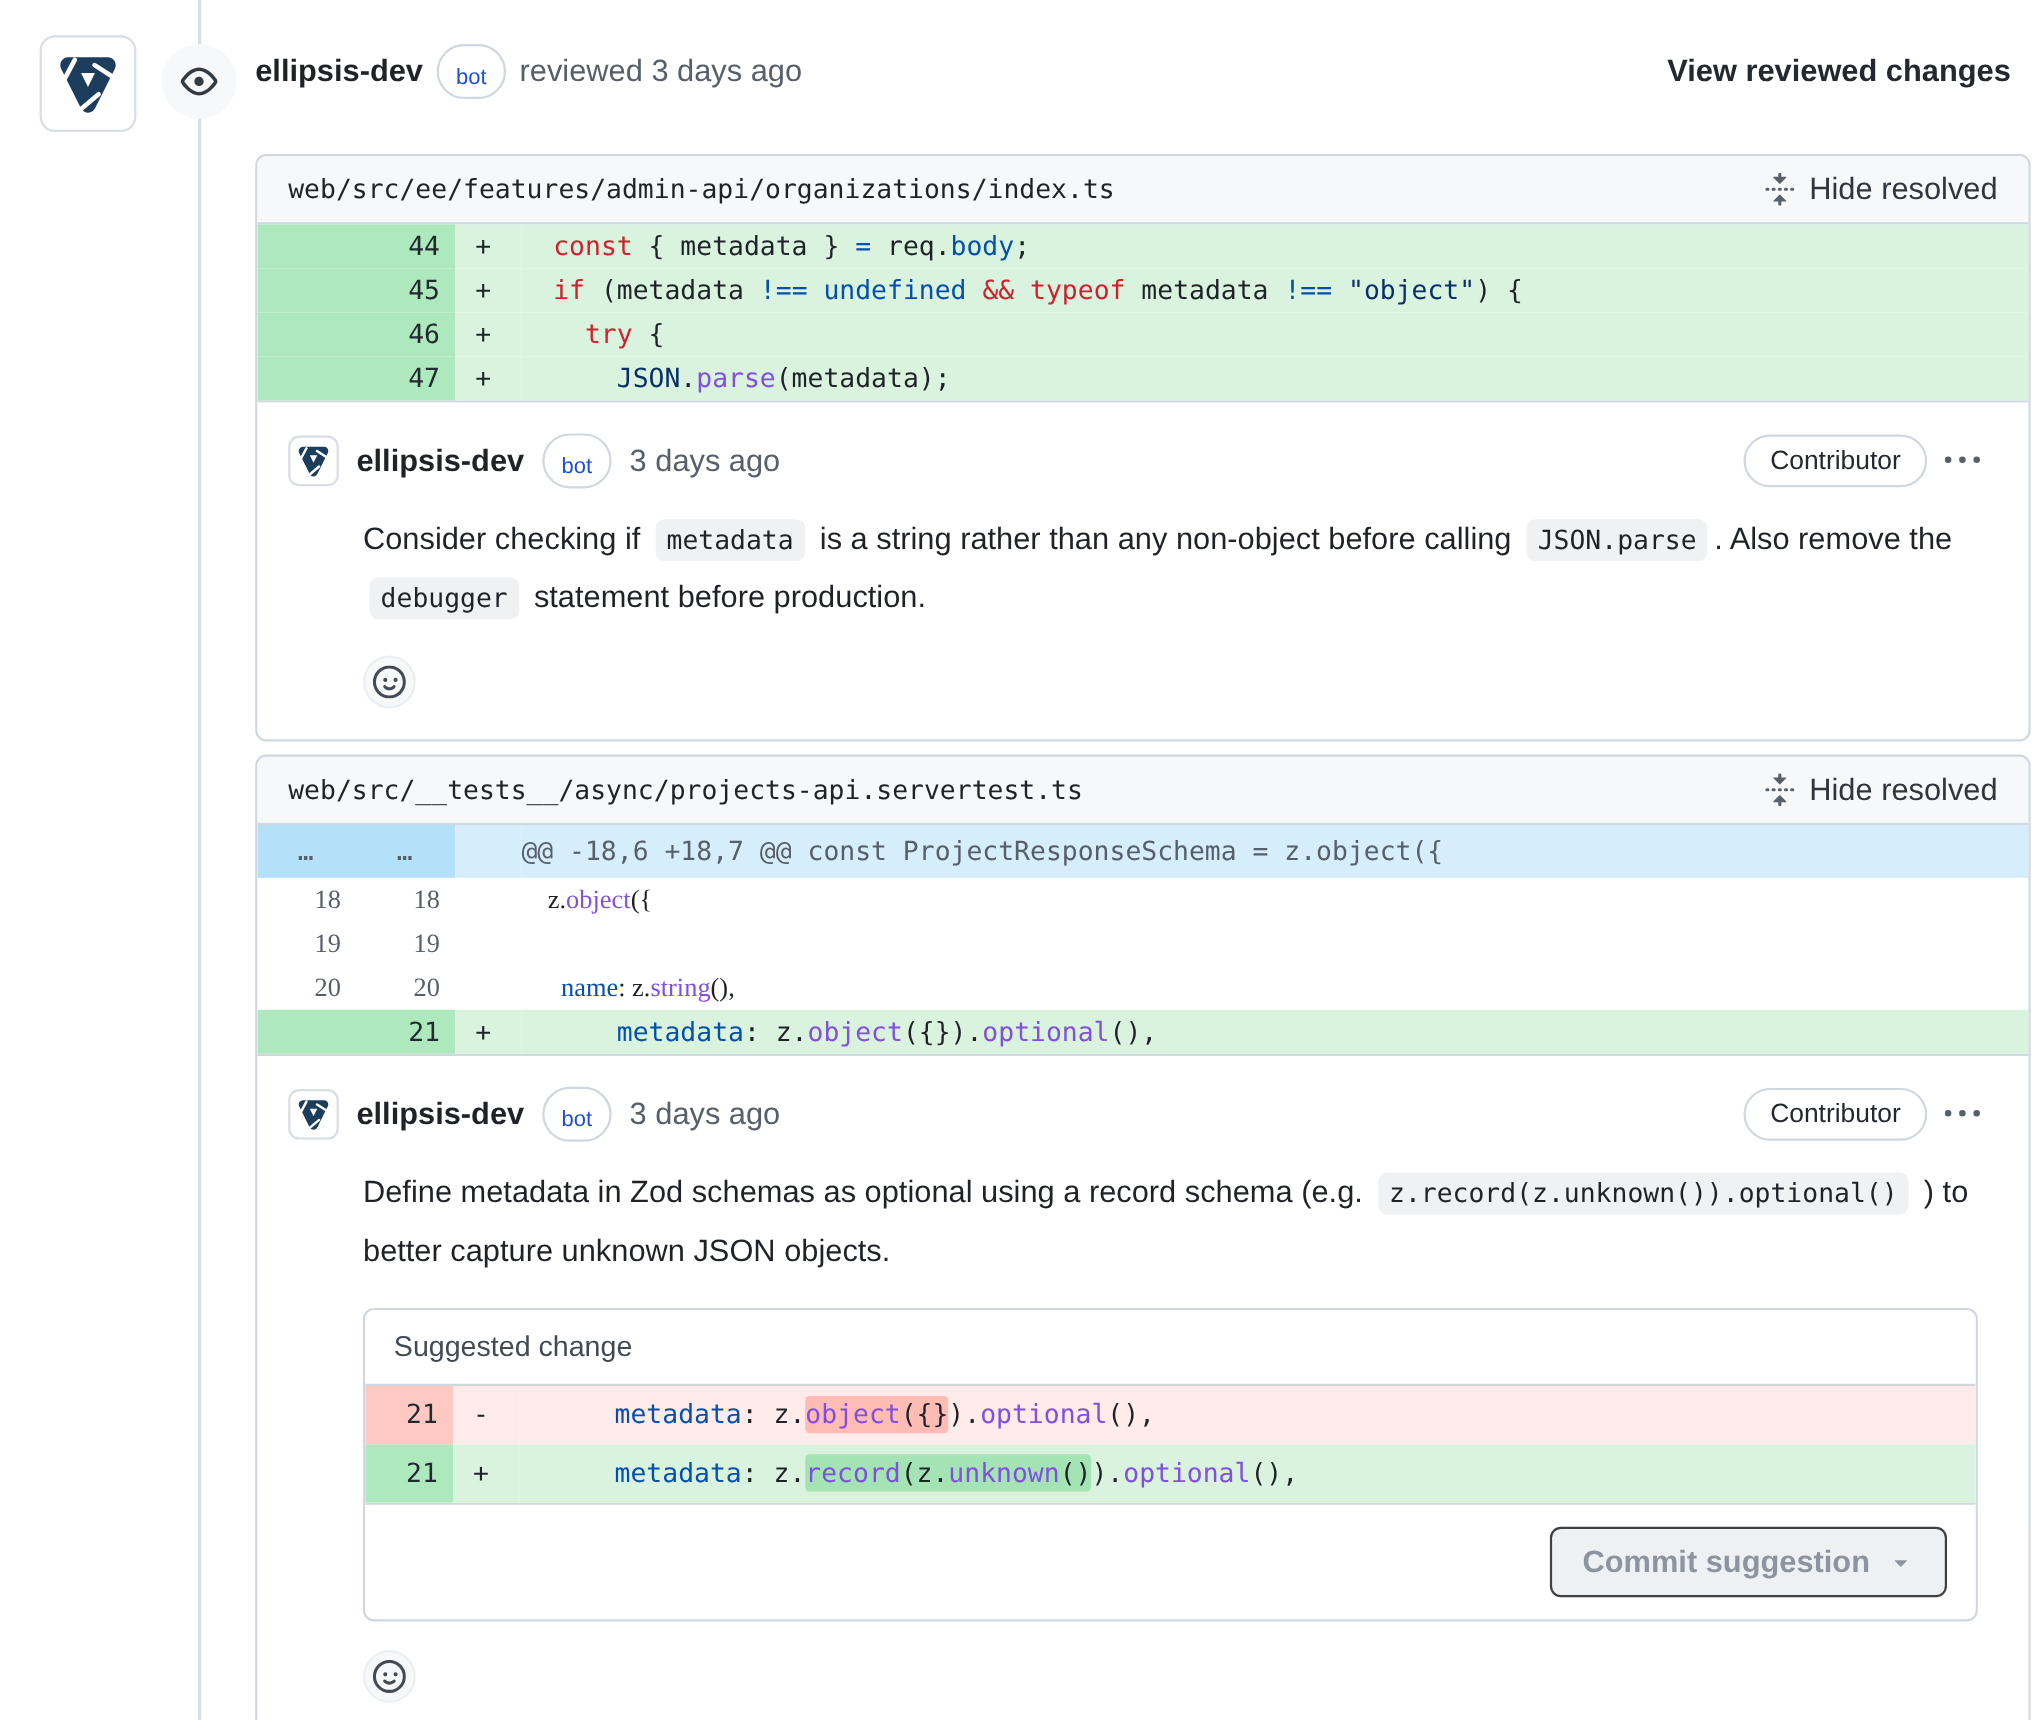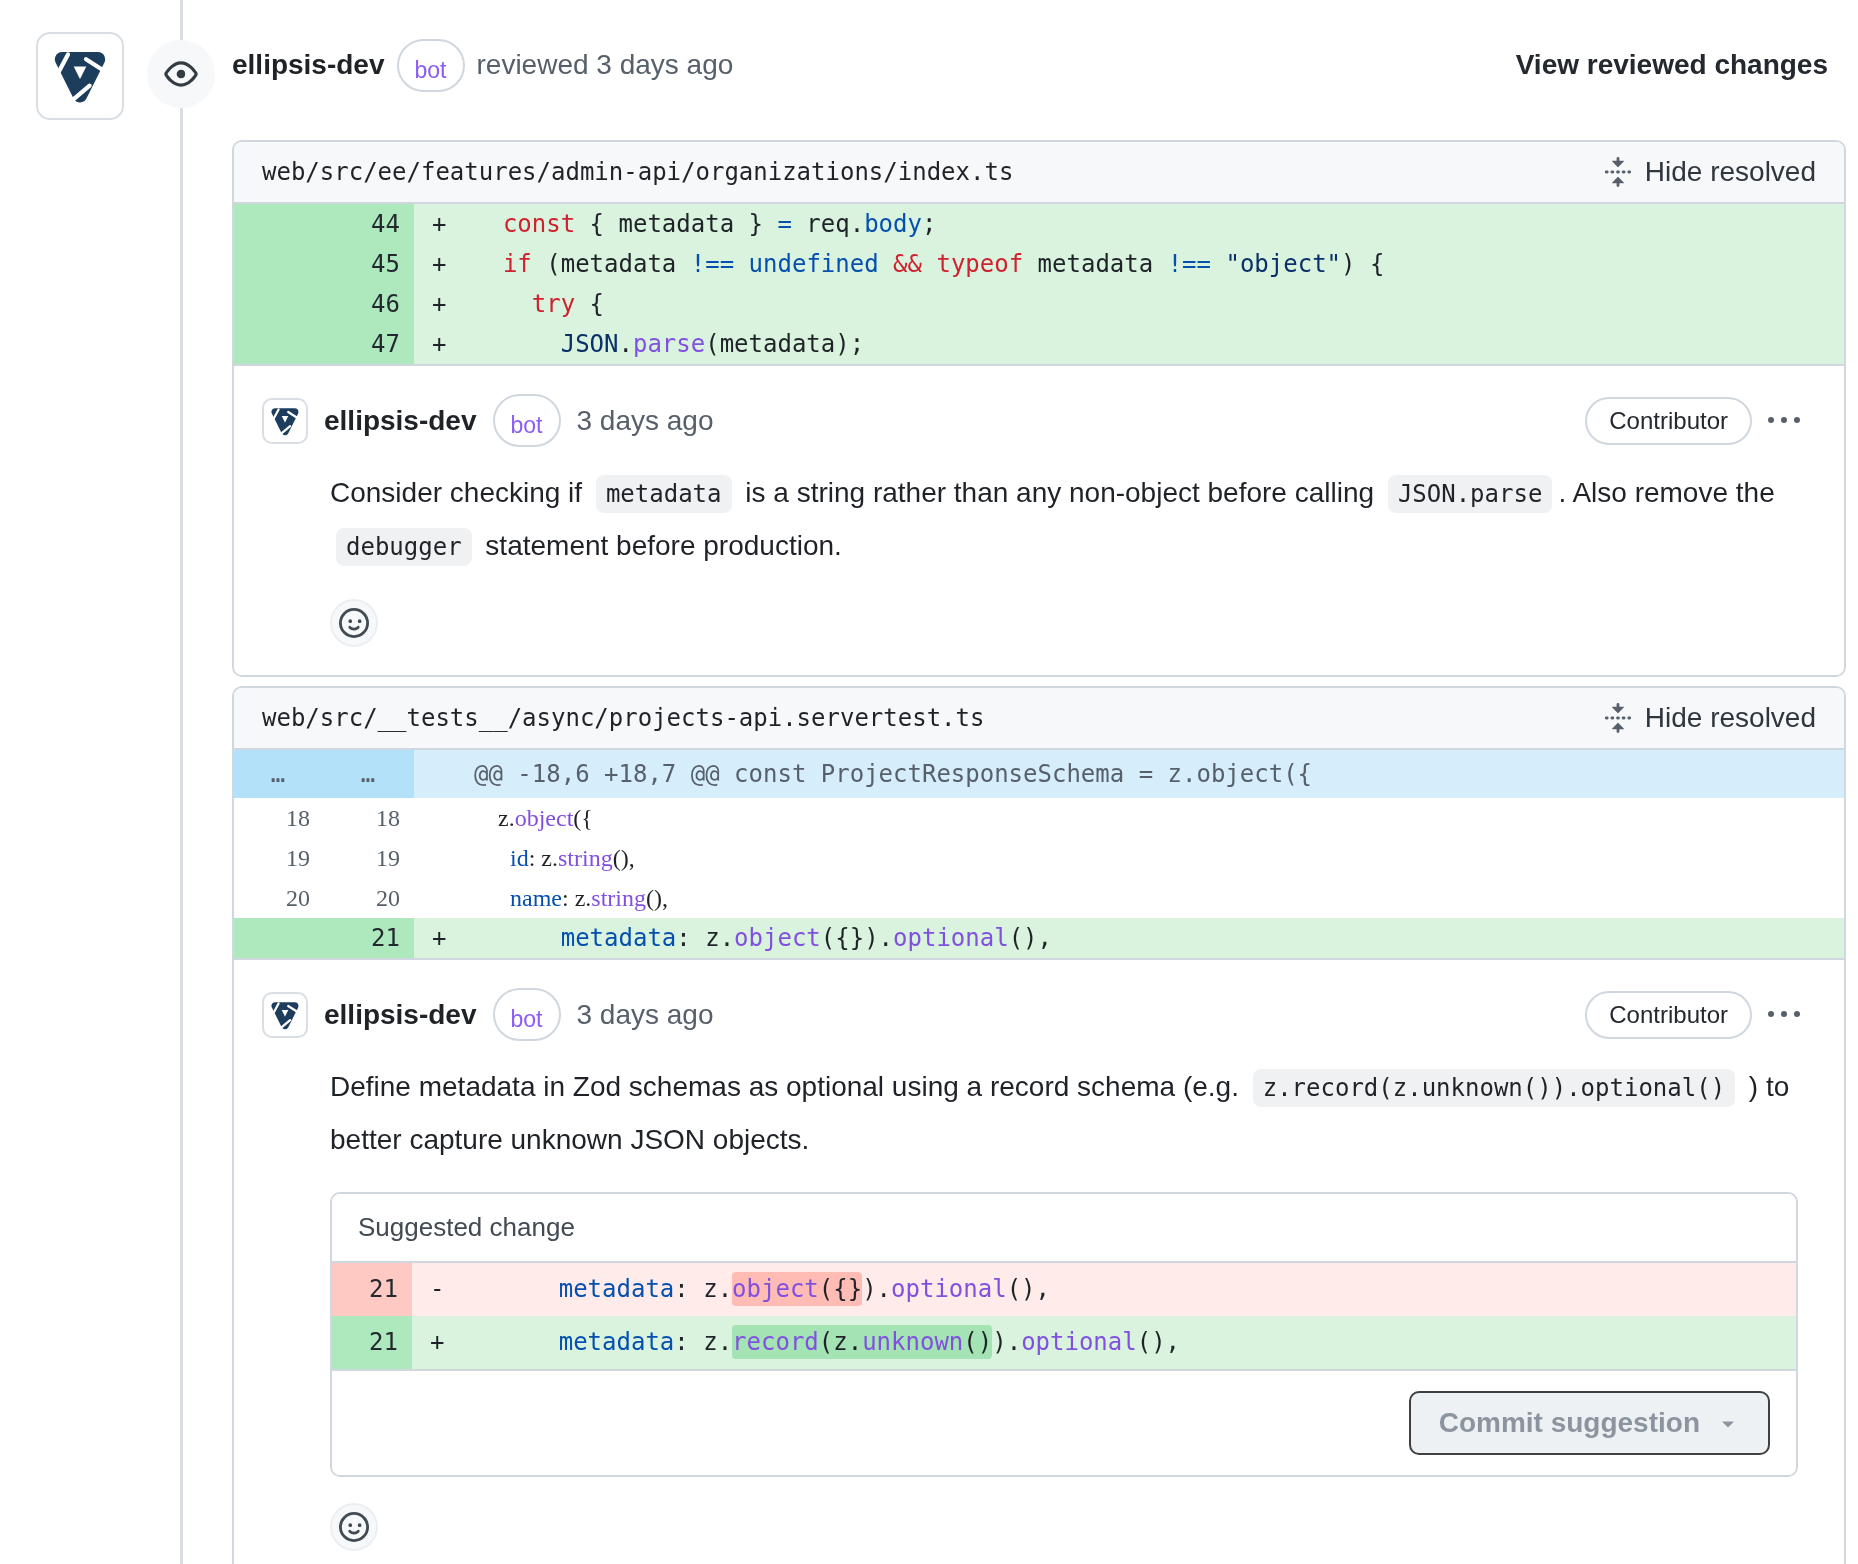--- a/index.html
+++ b/index.html
@@ -35,21 +35,21 @@
     position:absolute;left:147px;top:40px;width:68px;height:68px;border-radius:50%;
     background:#f6f8fa;display:flex;align-items:center;justify-content:center;
   }
   .header-text{
     position:absolute;left:232px;top:0;height:130px;display:flex;align-items:center;gap:12px;
     font-size:28px;
   }
   .username{font-weight:bold;color:var(--dark);}
   .pill{
     display:inline-block;border:2px solid var(--border);border-radius:999px;
-    color:#8b5cf6;font-size:23px;line-height:1;padding:18px 16px 8px;background:#fff;
+    color:#1d4ed8;font-size:20px;line-height:1;padding:18px 16px 8px;background:#fff;
   }
   .muted{color:#57606a;}
   .view-link{
     position:absolute;right:30px;top:0;height:130px;display:flex;align-items:center;
     font-size:28px;font-weight:bold;color:#24292f;text-decoration:none;cursor:pointer;
   }
 
   
   .card{
     position:absolute;left:232px;width:1614px;background:#fff;
@@ -266,21 +266,20 @@
         </div>
         <div class="cell-sign"></div>
         <div class="cell-code"><span class="tk-p">    z.</span><span class="tk-e">object</span><span class="tk-p">({</span></div>
       </div>
       <div class="diff-row r-context">
         <div class="gutter">
           <div class="cell-num">19</div>
           <div class="cell-num">19</div>
         </div>
         <div class="cell-sign"></div>
-        <div class="cell-code"><span class="tk-p">      </span><span class="tk-c">id</span><span class="tk-p">: z.</span><span class="tk-e">string</span><span class="tk-p">(),</span></div>
       </div>
       <div class="diff-row r-context">
         <div class="gutter">
           <div class="cell-num">20</div>
           <div class="cell-num">20</div>
         </div>
         <div class="cell-sign"></div>
         <div class="cell-code"><span class="tk-p">      </span><span class="tk-c">name</span><span class="tk-p">: z.</span><span class="tk-e">string</span><span class="tk-p">(),</span></div>
       </div>
       <div class="diff-row r-add">

